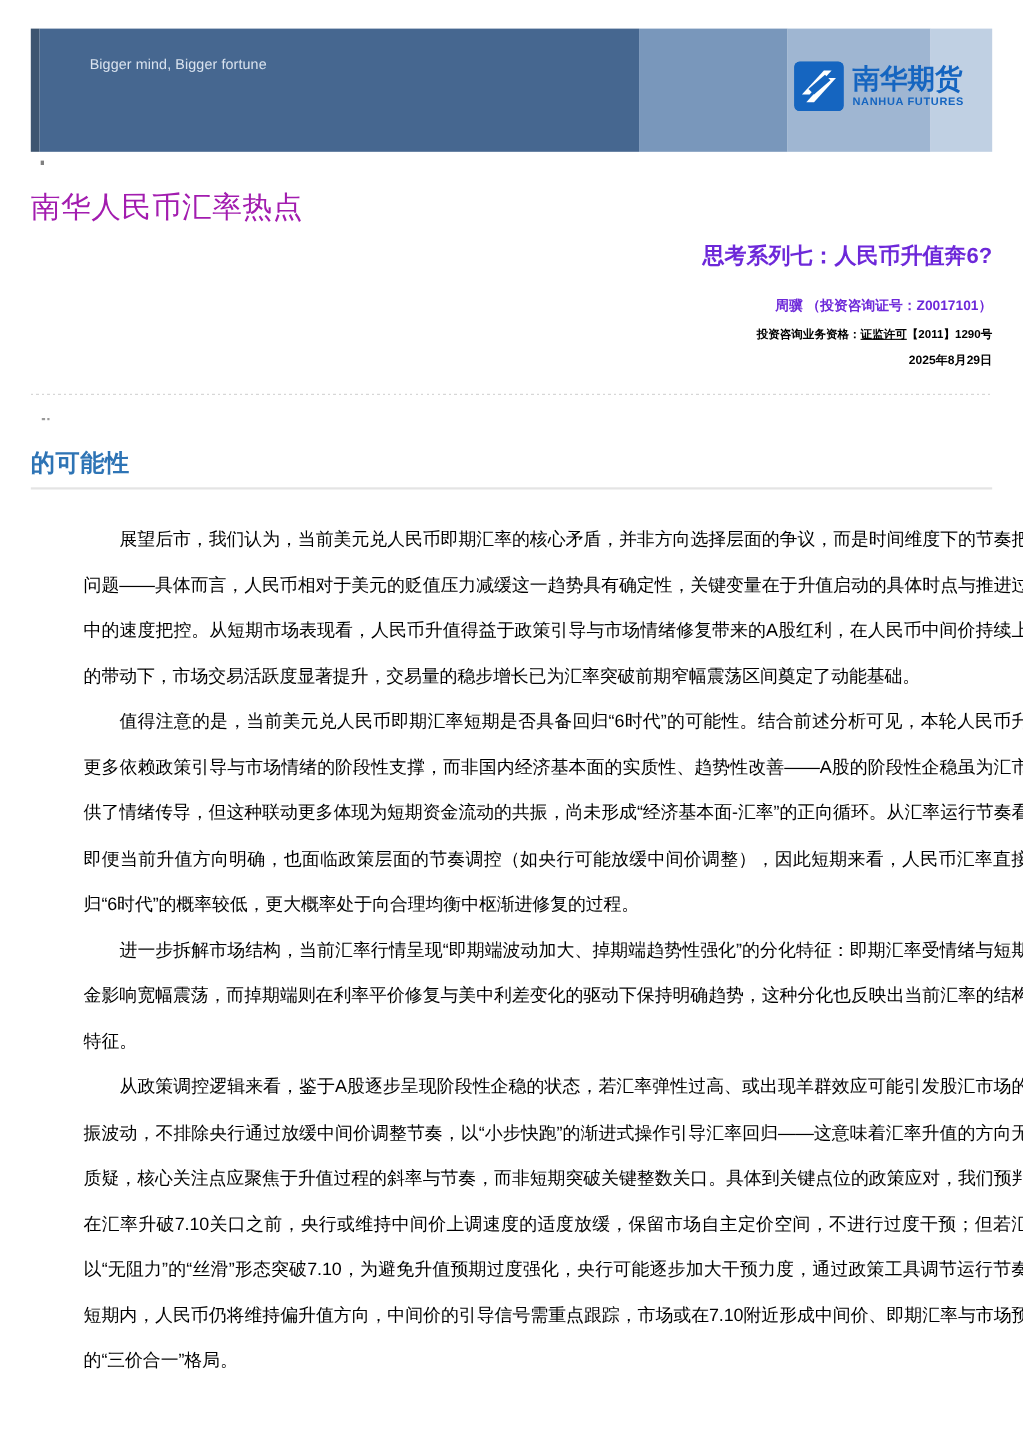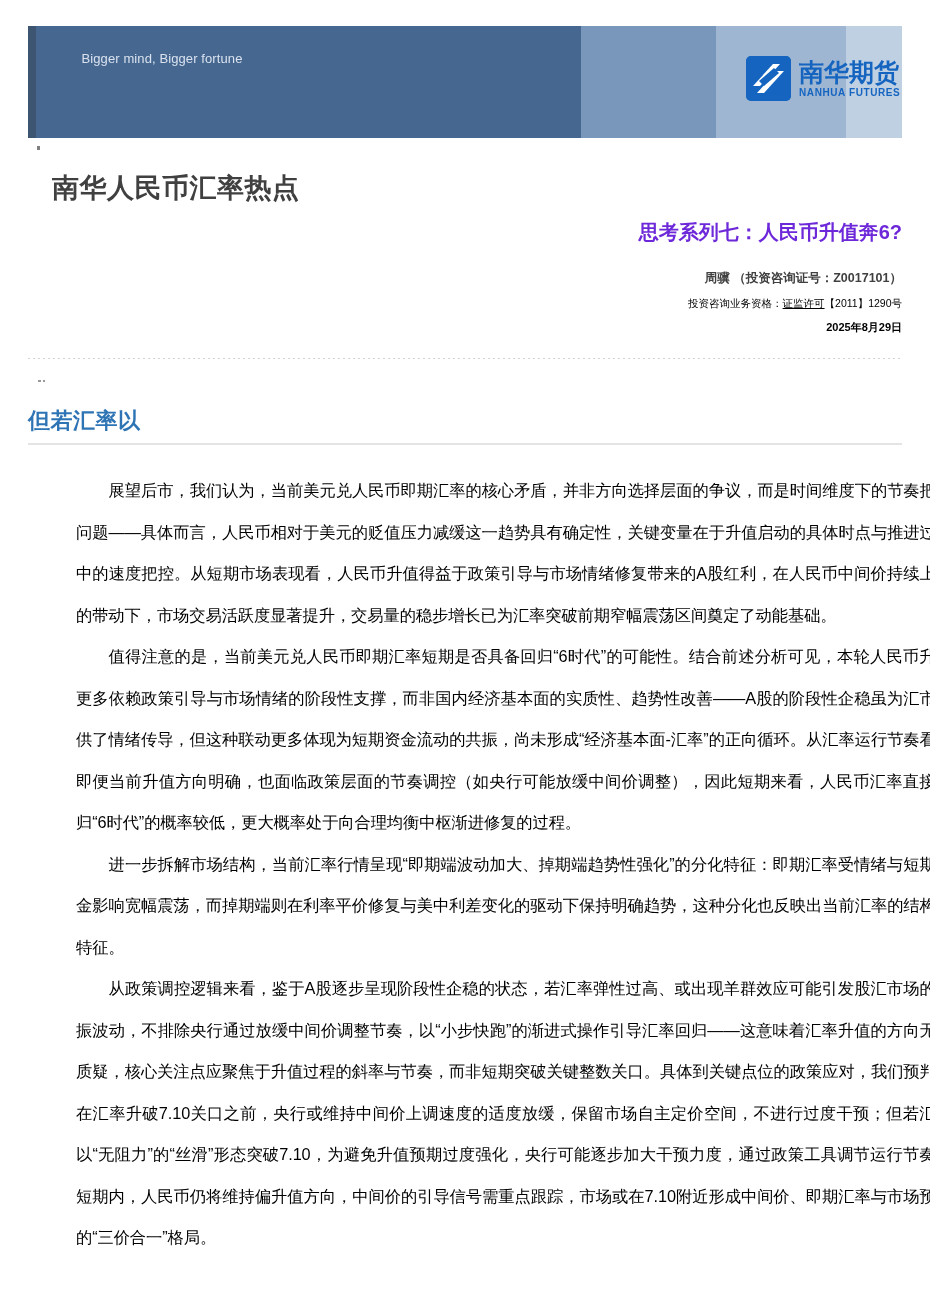--- a/index.html
+++ b/index.html
@@ -59,21 +59,20 @@
   }
 
   
   .logo-wrap {
     position: absolute;
     left: 722px;
     top: 56px;
     display: flex;
     align-items: center;
     gap: 8px;
-    margin-left: 24px;
   }
   .logo-mark {
     width: 45px;
     height: 45px;
     background: #1565c0;
     border-radius: 5px;
     position: relative;
     overflow: hidden;
     flex: 0 0 auto;
   }
@@ -101,50 +100,49 @@
     background: #555;
     opacity: 0.75;
   }
 
   
   .doc-title {
     position: absolute;
     left: 28px;
     top: 170px;
     font-size: 27px;
-    font-weight: 700;
-    color: #404040;
+    font-weight: 400;
+    color: #a21caf;
     letter-spacing: 0.5px;
     white-space: nowrap;
-    margin-left: 24px;
   }
   .doc-subtitle {
     position: absolute;
     right: 28px;
     top: 219px;
     font-size: 20px;
     font-weight: 700;
     color: #6d28d9;
     white-space: nowrap;
   }
   .byline {
     position: absolute;
     right: 28px;
     top: 270px;
     font-size: 12.5px;
     font-weight: 700;
-    color: #404040;
+    color: #6d28d9;
     white-space: nowrap;
   }
   .qual {
     position: absolute;
     right: 28px;
     top: 297px;
     font-size: 10.5px;
-    font-weight: 400;
+    font-weight: 700;
     color: #000;
     white-space: nowrap;
   }
   .qual .u { text-decoration: underline; }
   .docdate {
     position: absolute;
     right: 28px;
     top: 320px;
     font-size: 11px;
     font-weight: 700;
@@ -240,21 +238,21 @@
 <div class="doc-title">南华人民币汇率热点</div>
 <div class="doc-subtitle">思考系列七：人民币升值奔6?</div>
 <div class="byline">周骥 （投资咨询证号：Z0017101）</div>
 <div class="qual">
   <span>投资咨询业务资格：</span><span class="u">证监许可</span><span>【2011】1290号</span>
 </div>
 <div class="docdate">2025年8月29日</div>
 
 <div class="dotted-rule"></div>
 
-<div class="section-head">但若汇率以</div>
+<div class="section-head">的可能性</div>
 <div class="section-rule"></div>
 
 <div class="body-copy">
   <p>展望后市，我们认为，当前美元兑人民币即期汇率的核心矛盾，并非方向选择层面的争议，而是时间维度下的节奏把控问题——具体而言，人民币相对于美元的贬值压力减缓这一趋势具有确定性，关键变量在于升值启动的具体时点与推进过程中的速度把控。从短期市场表现看，人民币升值得益于政策引导与市场情绪修复带来的A股红利，在人民币中间价持续上调的带动下，市场交易活跃度显著提升，交易量的稳步增长已为汇率突破前期窄幅震荡区间奠定了动能基础。</p>
   <p>值得注意的是，当前美元兑人民币即期汇率短期是否具备回归“6时代”的可能性。结合前述分析可见，本轮人民币升值更多依赖政策引导与市场情绪的阶段性支撑，而非国内经济基本面的实质性、趋势性改善——A股的阶段性企稳虽为汇市提供了情绪传导，但这种联动更多体现为短期资金流动的共振，尚未形成“经济基本面-汇率”的正向循环。从汇率运行节奏看，即便当前升值方向明确，也面临政策层面的节奏调控（如央行可能放缓中间价调整），因此短期来看，人民币汇率直接回归“6时代”的概率较低，更大概率处于向合理均衡中枢渐进修复的过程。</p>
   <p>进一步拆解市场结构，当前汇率行情呈现“即期端波动加大、掉期端趋势性强化”的分化特征：即期汇率受情绪与短期资金影响宽幅震荡，而掉期端则在利率平价修复与美中利差变化的驱动下保持明确趋势，这种分化也反映出当前汇率的结构性特征。</p>
   <p>从政策调控逻辑来看，鉴于A股逐步呈现阶段性企稳的状态，若汇率弹性过高、或出现羊群效应可能引发股汇市场的共振波动，不排除央行通过放缓中间价调整节奏，以“小步快跑”的渐进式操作引导汇率回归——这意味着汇率升值的方向无需质疑，核心关注点应聚焦于升值过程的斜率与节奏，而非短期突破关键整数关口。具体到关键点位的政策应对，我们预判：在汇率升破7.10关口之前，央行或维持中间价上调速度的适度放缓，保留市场自主定价空间，不进行过度干预；但若汇率以“无阻力”的“丝滑”形态突破7.10，为避免升值预期过度强化，央行可能逐步加大干预力度，通过政策工具调节运行节奏。短期内，人民币仍将维持偏升值方向，中间价的引导信号需重点跟踪，市场或在7.10附近形成中间价、即期汇率与市场预期的“三价合一”格局。</p>
 </div>
 
 </body></html>

